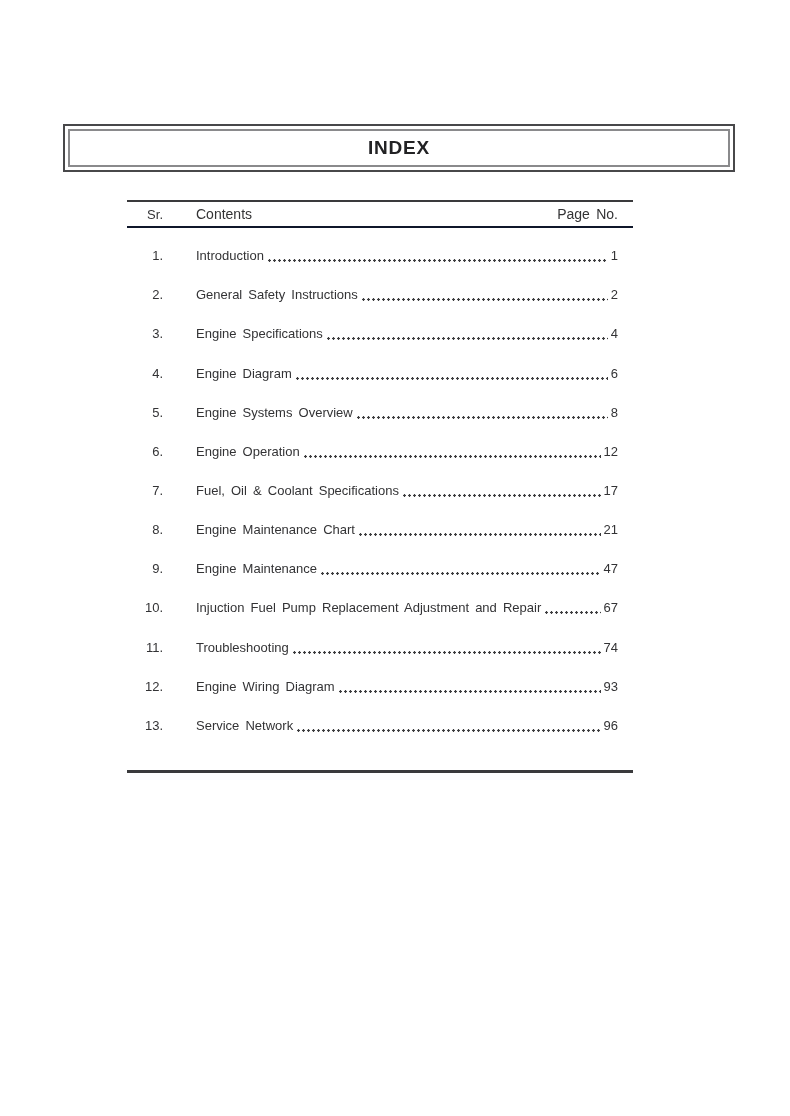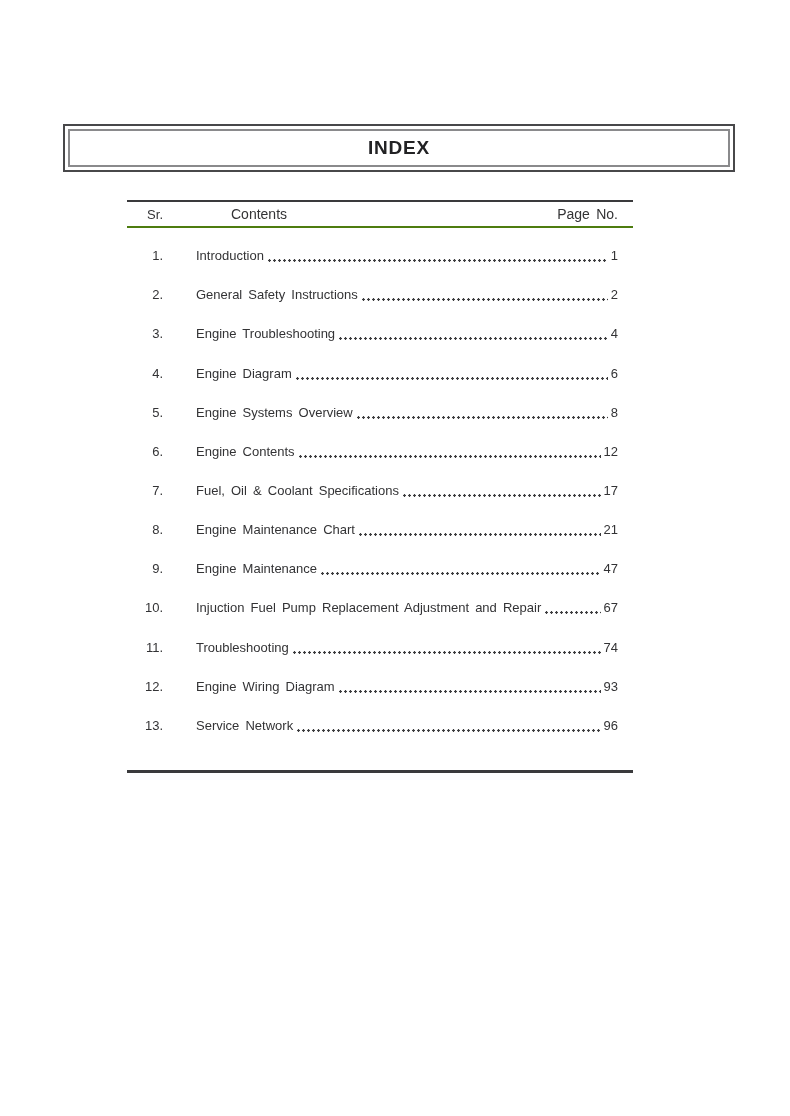--- a/index.html
+++ b/index.html
@@ -39,24 +39,23 @@
   .toc {
     position: absolute;
     left: 127px; top: 200px;
     width: 506px;
   }
   .toc-header {
     display: flex;
     align-items: center;
     height: 28px;
     border-top: 2px solid #3a3a3c;
-    border-bottom: 2px solid #4d7c0f;
+    border-bottom: 2px solid #0f172a;
     font-size: 13px;
     padding-right: 15px;
-    gap: 35px;
   }
   .col-sr {
     width: 36px;
     text-align: right;
     flex: 0 0 auto;
     font-size: 13px;
   }
   .col-contents {
     margin-left: 33px;
     font-size: 14px;
@@ -132,42 +131,42 @@
 
   <div class="toc-row">
     <span class="col-sr">2.</span>
     <span class="title">General Safety Instructions</span>
     <span class="leader"></span>
     <span class="pg">2</span>
   </div>
 
   <div class="toc-row">
     <span class="col-sr">3.</span>
-    <span class="title">Engine Troubleshooting</span>
+    <span class="title">Engine Specifications</span>
     <span class="leader"></span>
     <span class="pg">4</span>
   </div>
 
   <div class="toc-row">
     <span class="col-sr">4.</span>
     <span class="title">Engine Diagram</span>
     <span class="leader"></span>
     <span class="pg">6</span>
   </div>
 
   <div class="toc-row">
     <span class="col-sr">5.</span>
     <span class="title">Engine Systems Overview</span>
     <span class="leader"></span>
     <span class="pg">8</span>
   </div>
 
   <div class="toc-row">
     <span class="col-sr">6.</span>
-    <span class="title">Engine Contents</span>
+    <span class="title">Engine Operation</span>
     <span class="leader"></span>
     <span class="pg">12</span>
   </div>
 
   <div class="toc-row">
     <span class="col-sr">7.</span>
     <span class="title">Fuel, Oil &amp; Coolant Specifications</span>
     <span class="leader"></span>
     <span class="pg">17</span>
   </div>

